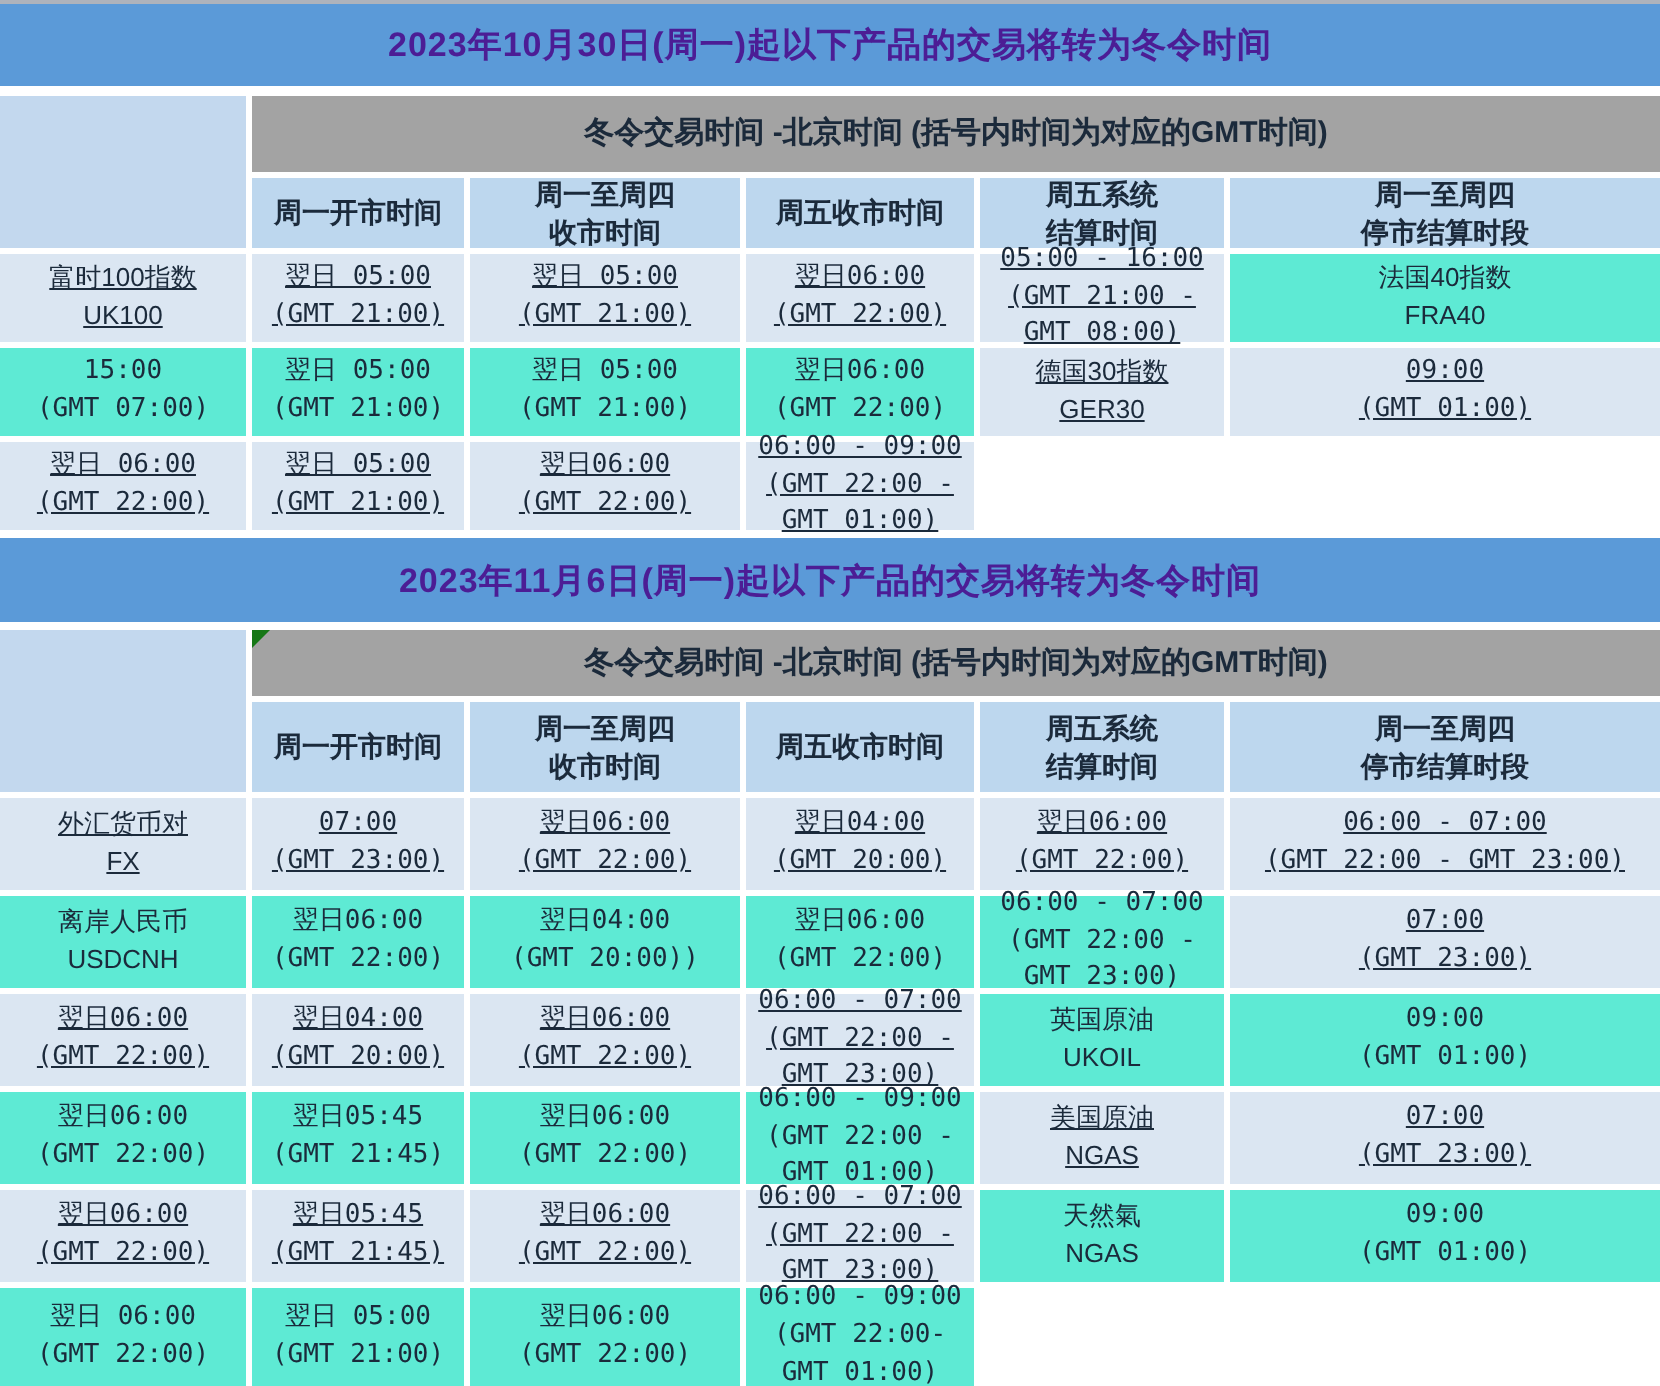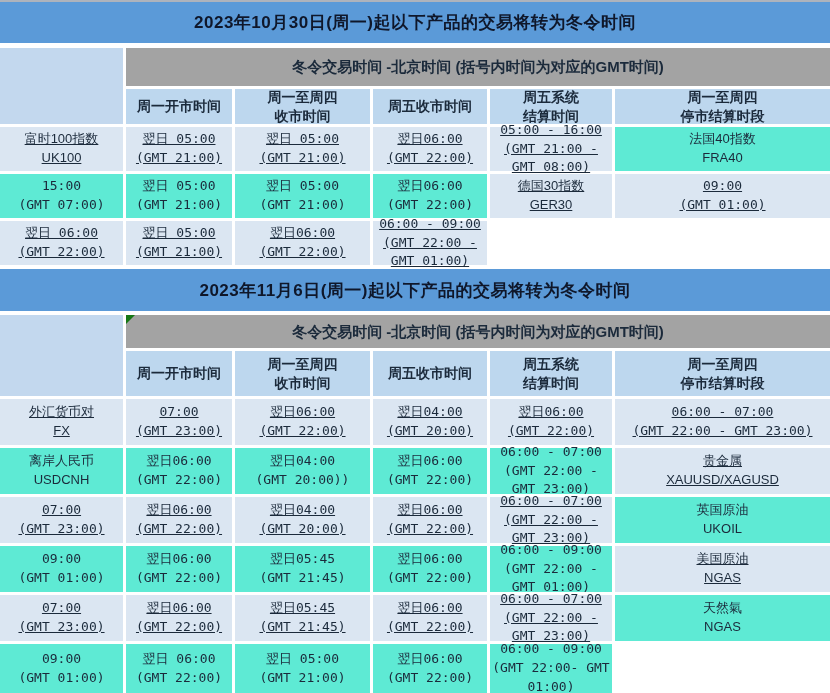--- a/index.html
+++ b/index.html
@@ -3,21 +3,21 @@
 <meta charset="utf-8">
 <style>
   html, body { margin:0; padding:0; }
   body {
     width:830px; height:693px; overflow:hidden; background:#ffffff;
     font-family:"Liberation Sans", sans-serif;
     color:#1b2a3b;
   }
   .top-strip { height:2px; background:#aeb3bc; }
   .banner {
-    height:41px; background:#5b9ad8; color:#0f172a;
+    height:41px; background:#5b9ad8; color:#4c1d95;
     display:flex; align-items:center; justify-content:center;
     font-size:17px; font-weight:bold; letter-spacing:0.5px;
   }
   .gap5 { height:5px; background:#ffffff; }
   .gap4 { height:4px; background:#ffffff; }
   .grid {
     display:grid; background:#ffffff; gap:3px;
     grid-template-columns:123px 106px 135px 114px 122px 215px;
   }
   #table-1 { grid-template-rows:38px 35px 44px 44px 44px; }
@@ -138,22 +138,20 @@
 USDCNH</div>
   <div class="cell r-dark">翌日06:00
 (GMT 22:00)</div>
   <div class="cell r-dark">翌日04:00
 (GMT 20:00))</div>
   <div class="cell r-dark">翌日06:00
 (GMT 22:00)</div>
   <div class="cell r-dark">06:00 - 07:00
 (GMT 22:00 - GMT 23:00)</div>
 
-  <div class="cell product r-light">贵金属
-XAUUSD/XAGUSD</div>
   <div class="cell r-light">07:00
 (GMT 23:00)</div>
   <div class="cell r-light">翌日06:00
 (GMT 22:00)</div>
   <div class="cell r-light">翌日04:00
 (GMT 20:00)</div>
   <div class="cell r-light">翌日06:00
 (GMT 22:00)</div>
   <div class="cell r-light">06:00 - 07:00
 (GMT 22:00 - GMT 23:00)</div>

